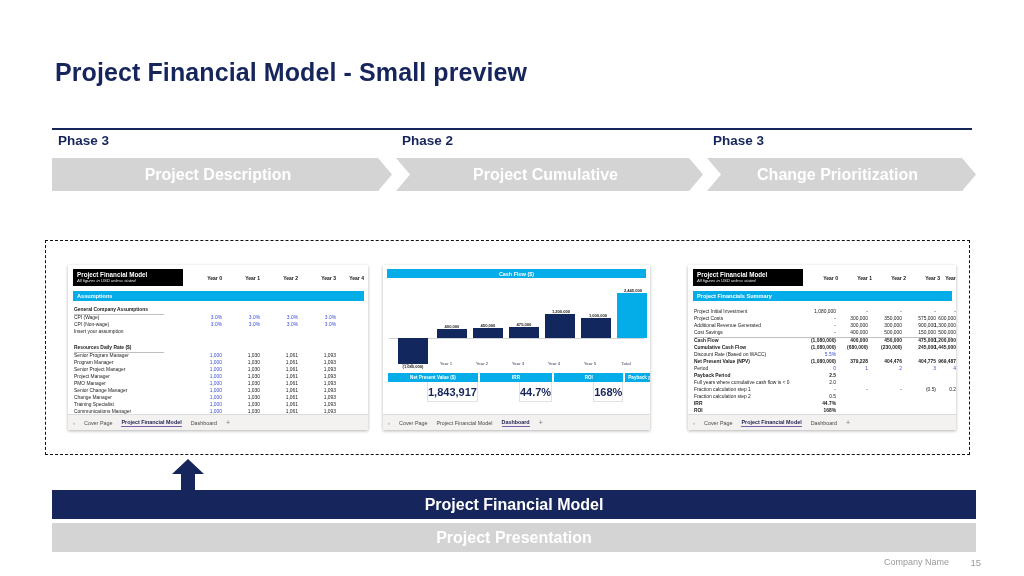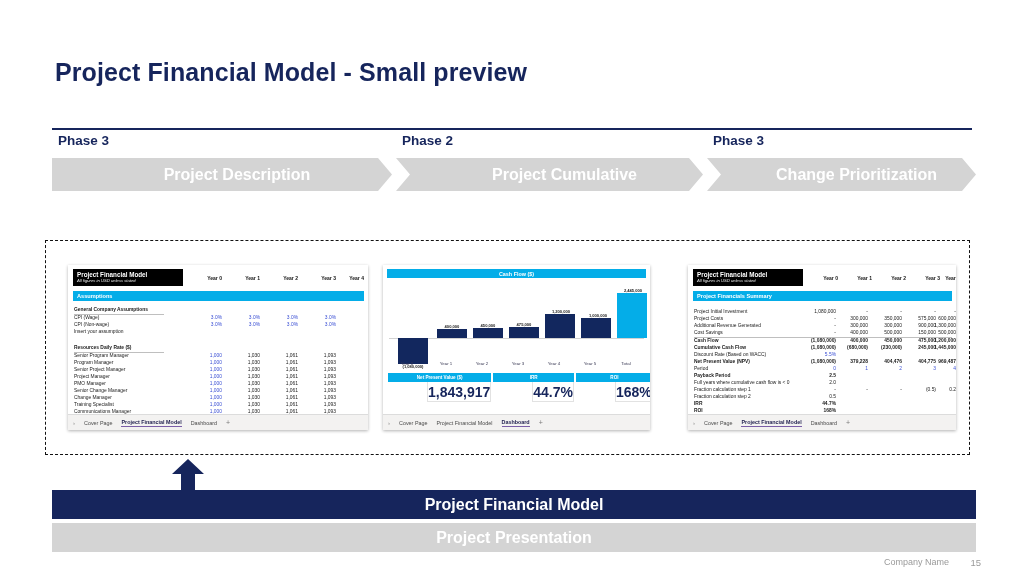--- a/index.html
+++ b/index.html
@@ -24,21 +24,21 @@
     background:#16255c;
   }
 
   
   #phase-band{position:absolute;left:52px;top:134px;width:924px;height:60px;}
   .phase-col{position:absolute;top:0;height:60px;}
   .phase-label{
     font-size:13.5px;font-weight:bold;color:#16255c;
     padding-left:6px;line-height:14px;
   }
-  .chev-wrap{position:absolute;left:0;top:24px;height:38px;padding-left:38px;}
+  .chev-wrap{position:absolute;left:0;top:24px;height:38px;}
   .chev{
     position:absolute;left:0;top:0;height:33px;width:100%;
     background:#d4d4d4;
     display:flex;align-items:center;justify-content:center;
   }
   .chev-txt{
     font-size:16px;font-weight:bold;color:#ffffff;white-space:nowrap;
     transform:translateX(-4px);
   }
 
@@ -123,21 +123,21 @@
   .kpi-row{position:absolute;left:5px;right:5px;display:flex;gap:2px;}
   .kpi{flex:1;}
   .kpi-h{
     background:#04ade8;color:#fff;font-size:4.6px;font-weight:bold;
     height:9px;display:flex;align-items:center;justify-content:center;
     text-align:center;line-height:5px;
   }
   .kpi-v{
     background:#fff;border:1px solid #e2e2e2;border-top:none;
     height:19px;display:flex;align-items:center;justify-content:center;
-    font-size:14px;font-weight:bold;color:#16255c;margin-left:39px;
+    font-size:11px;font-weight:bold;color:#16255c;margin-left:39px;
   }
 
   
   #up-arrow{position:absolute;left:170px;top:458px;width:36px;height:34px;}
 
   
   #bar-model{
     position:absolute;left:52px;top:490px;width:924px;height:29px;
     background:#16255c;color:#fff;
     display:flex;align-items:center;justify-content:center;

